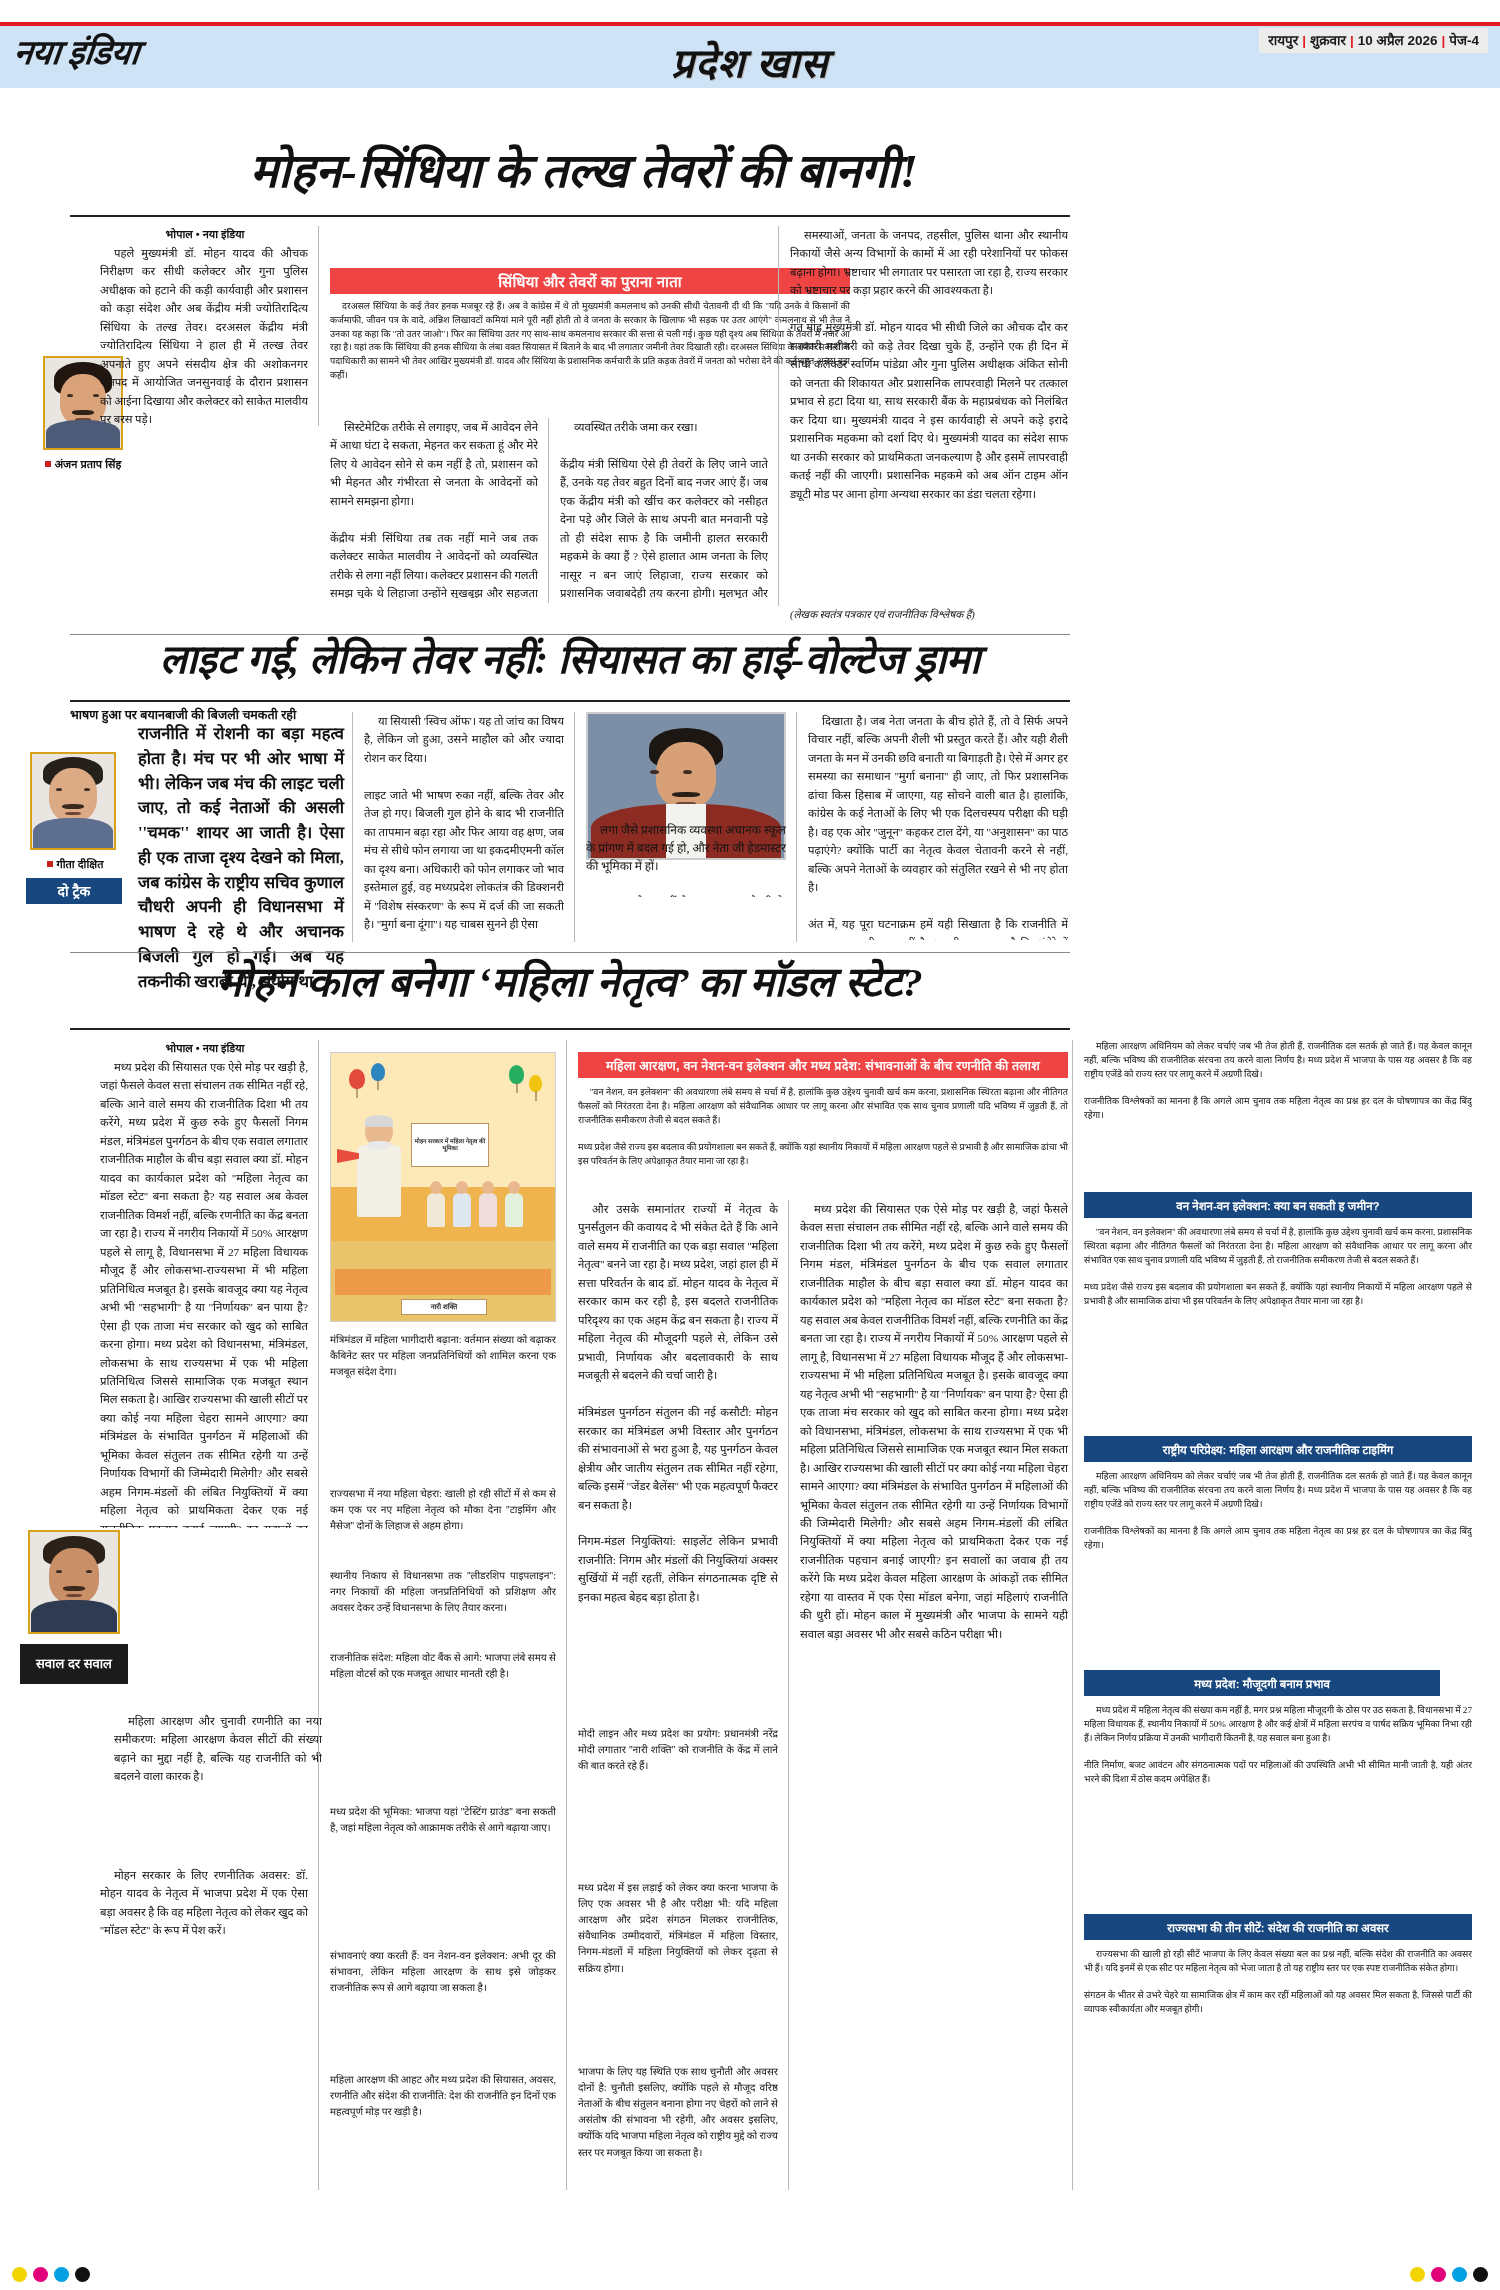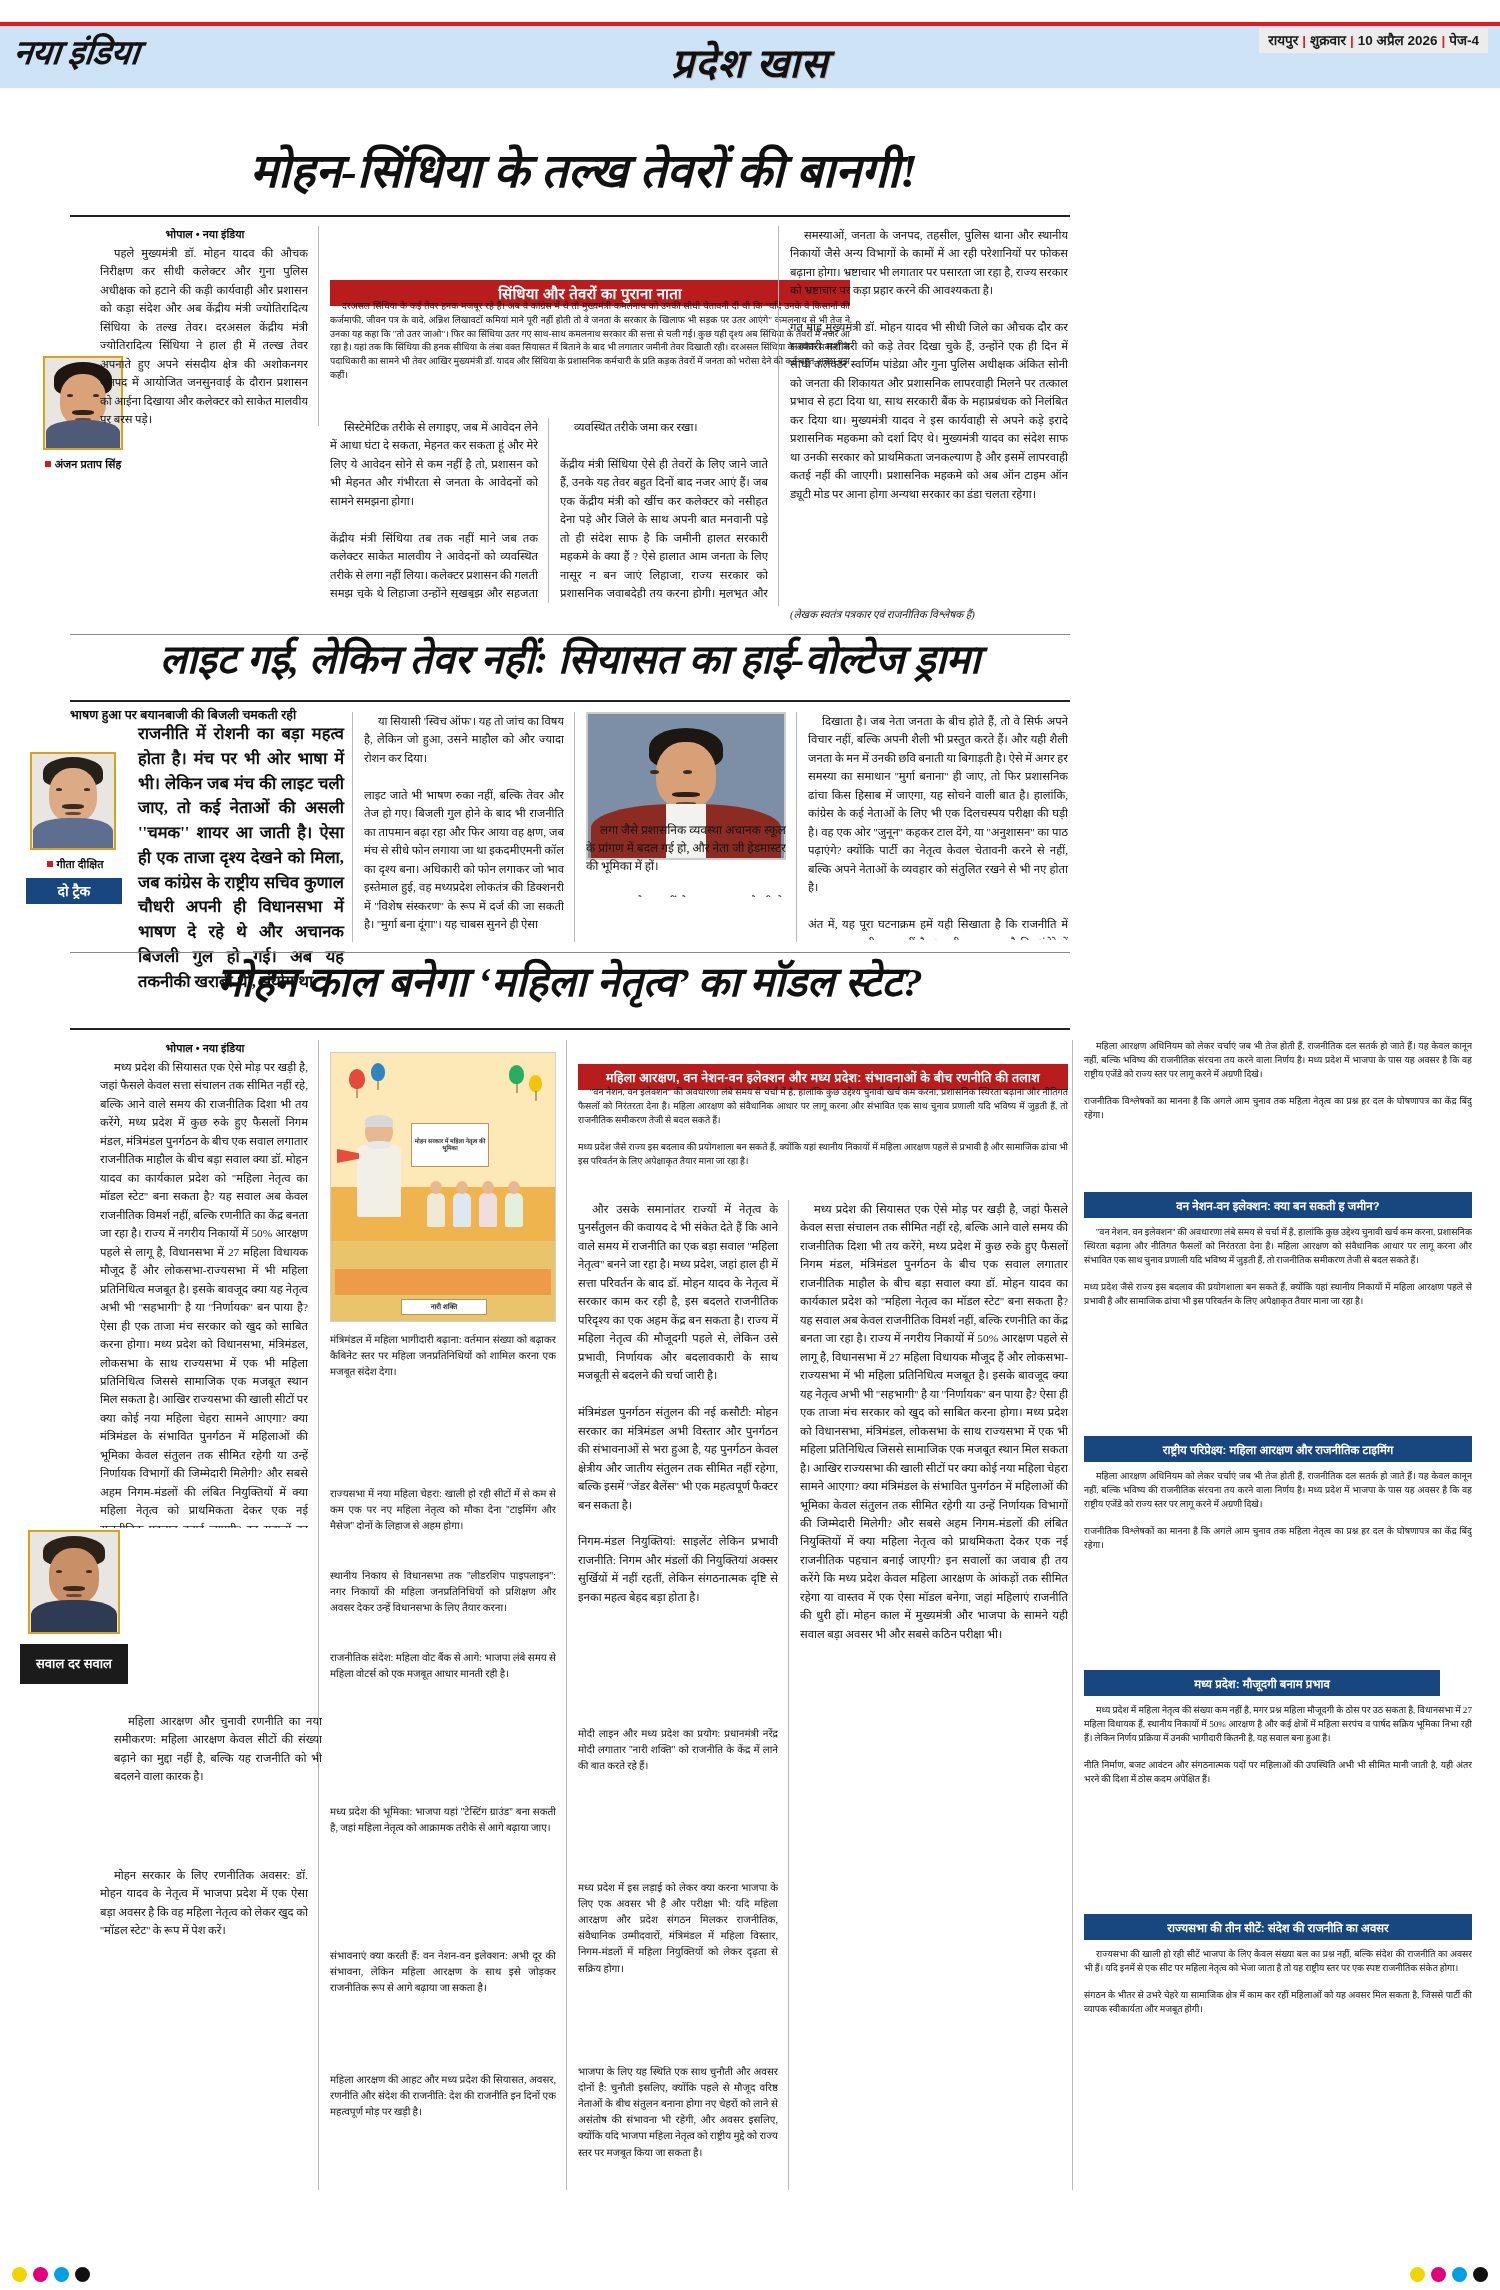--- a/index.html
+++ b/index.html
@@ -55,25 +55,24 @@
   
   .hl-main {
     position: absolute;
     font-family: "Liberation Serif", "DejaVu Serif", serif;
     font-weight: bold; font-style: italic;
     color: #111; text-align: center;
     line-height: 1.02;
   }
   .redbar {
     position: absolute;
-    background: #b91c1c; color: #fff;
+    background: #ef4444; color: #fff;
     font-weight: bold; text-align: center;
     display: flex; align-items: center; justify-content: center;
     letter-spacing: 0.2px;
-    margin-top: 12px;
   }
   .bodytext {
     position: absolute;
     font-family: "Liberation Serif", "DejaVu Serif", serif;
     font-size: 11.4px; line-height: 1.62;
     color: #151515; text-align: justify;
     hyphens: auto; word-spacing: -0.3px;
     overflow: hidden;
   }
   .bodytext.small { font-size: 10.2px; line-height: 1.58; }

